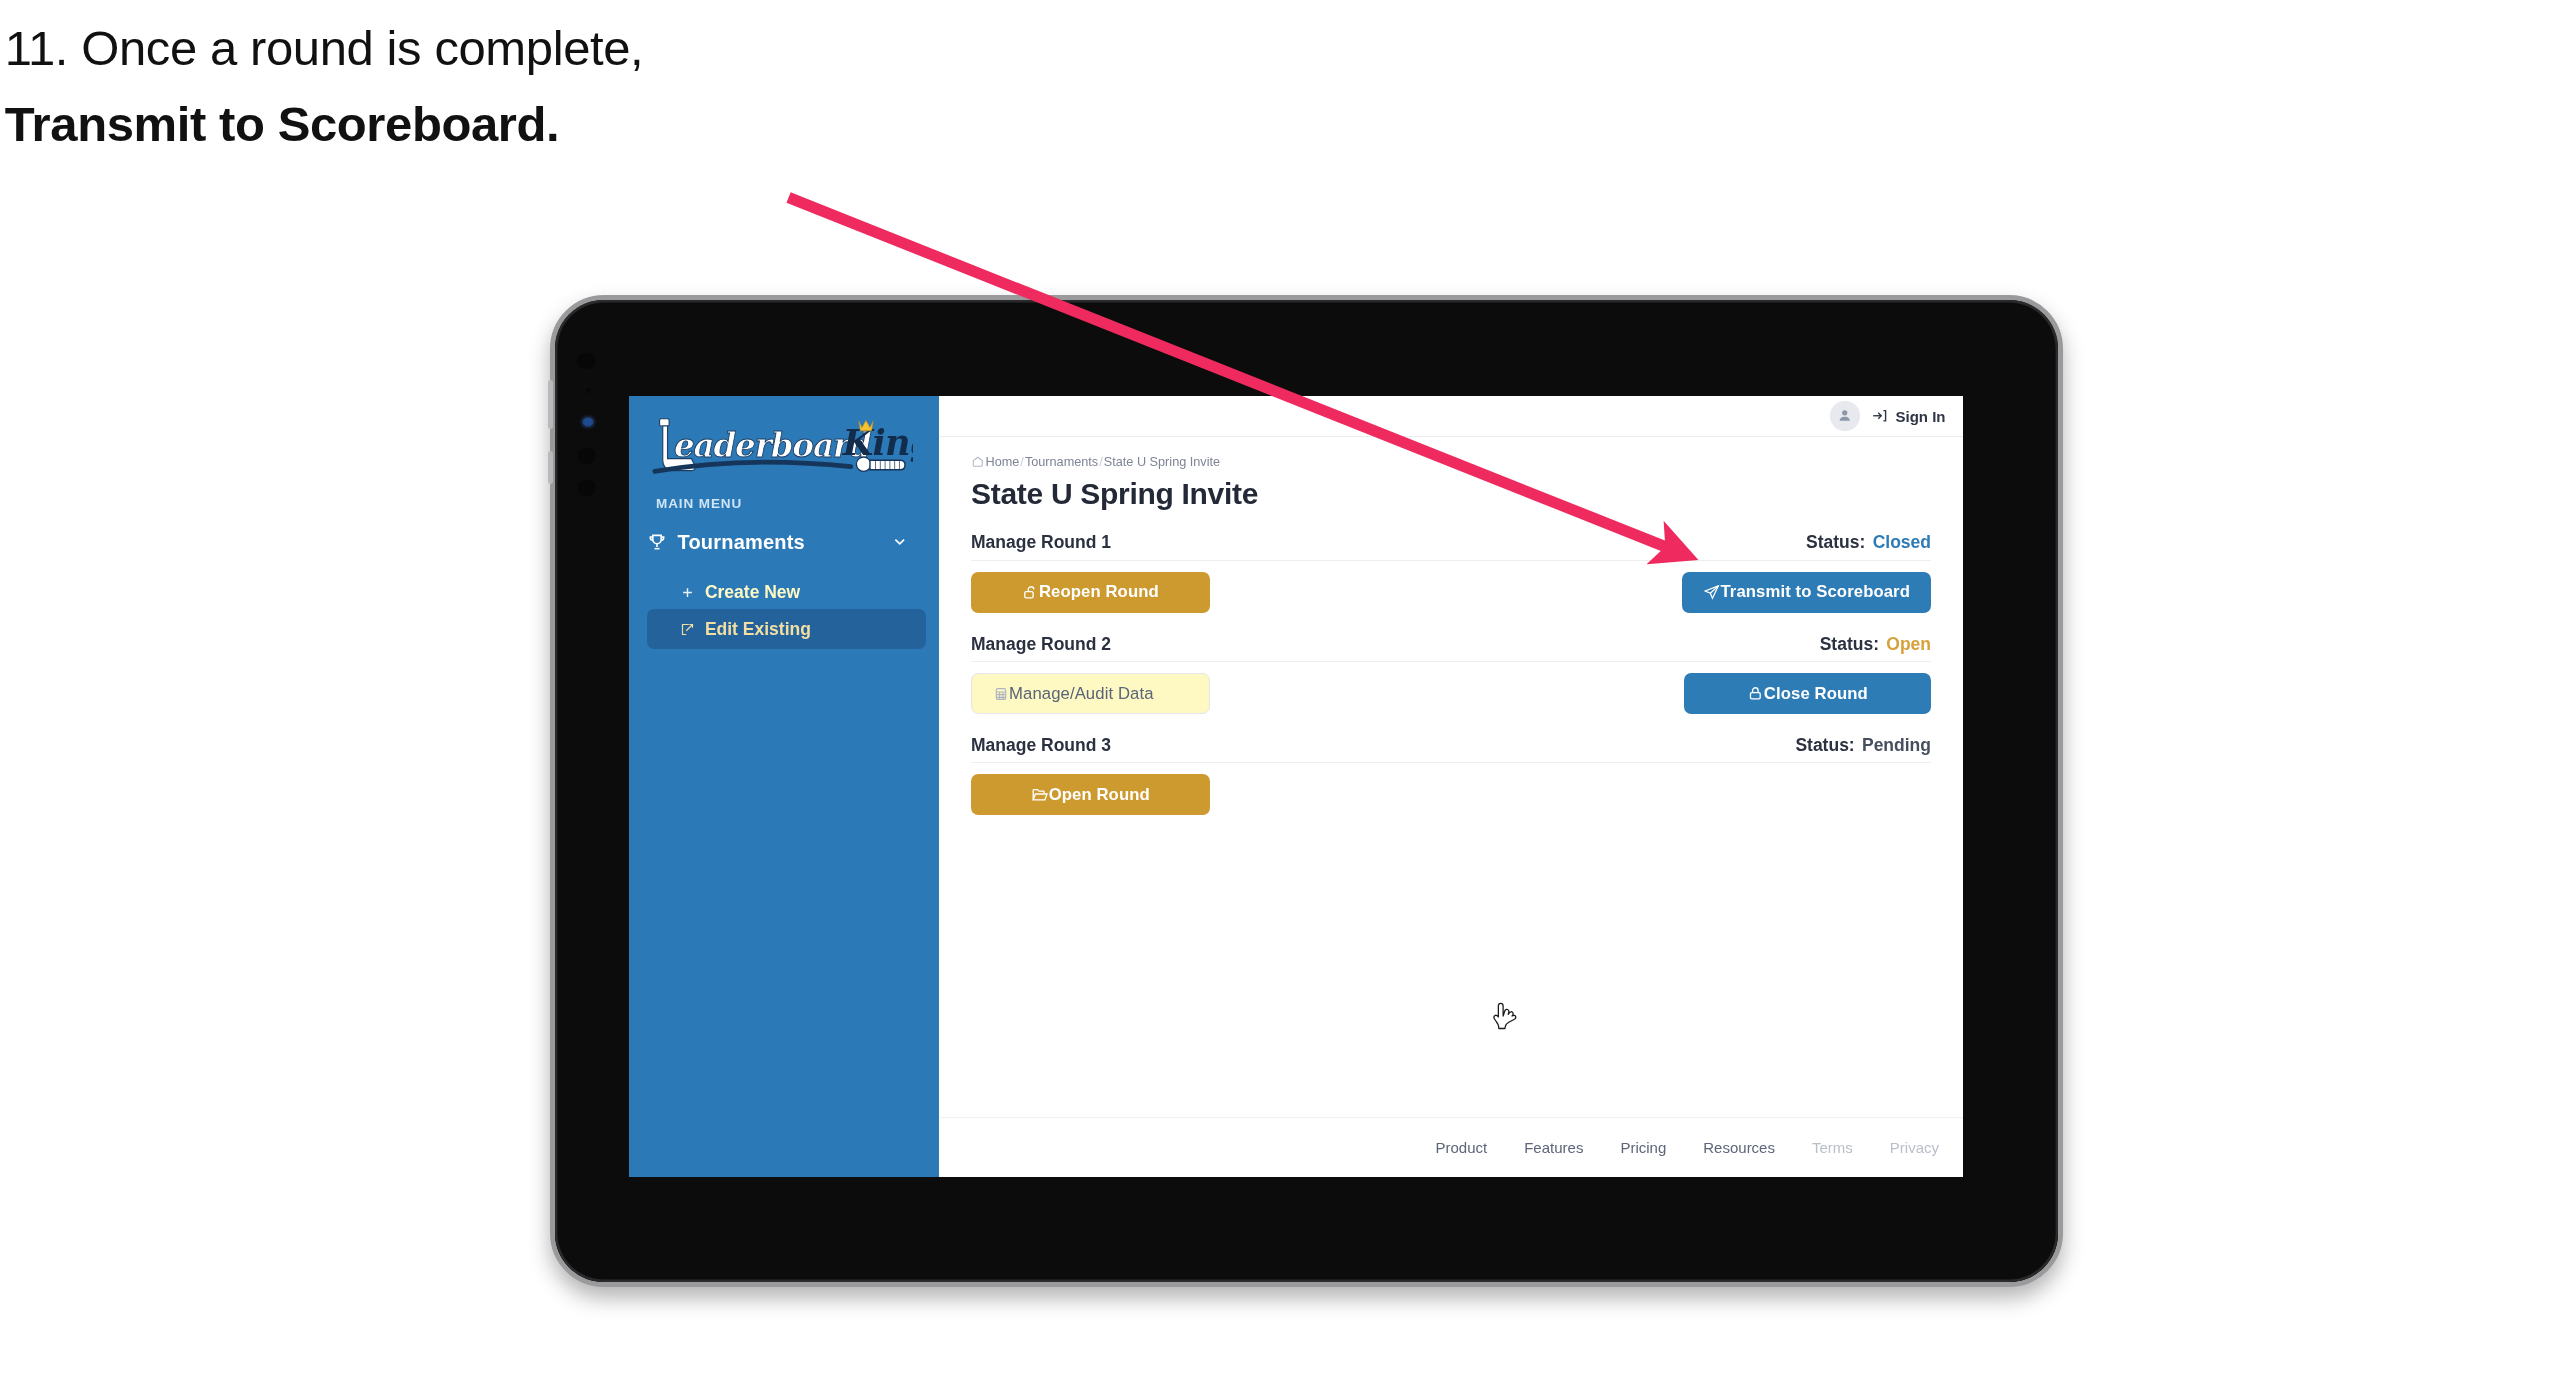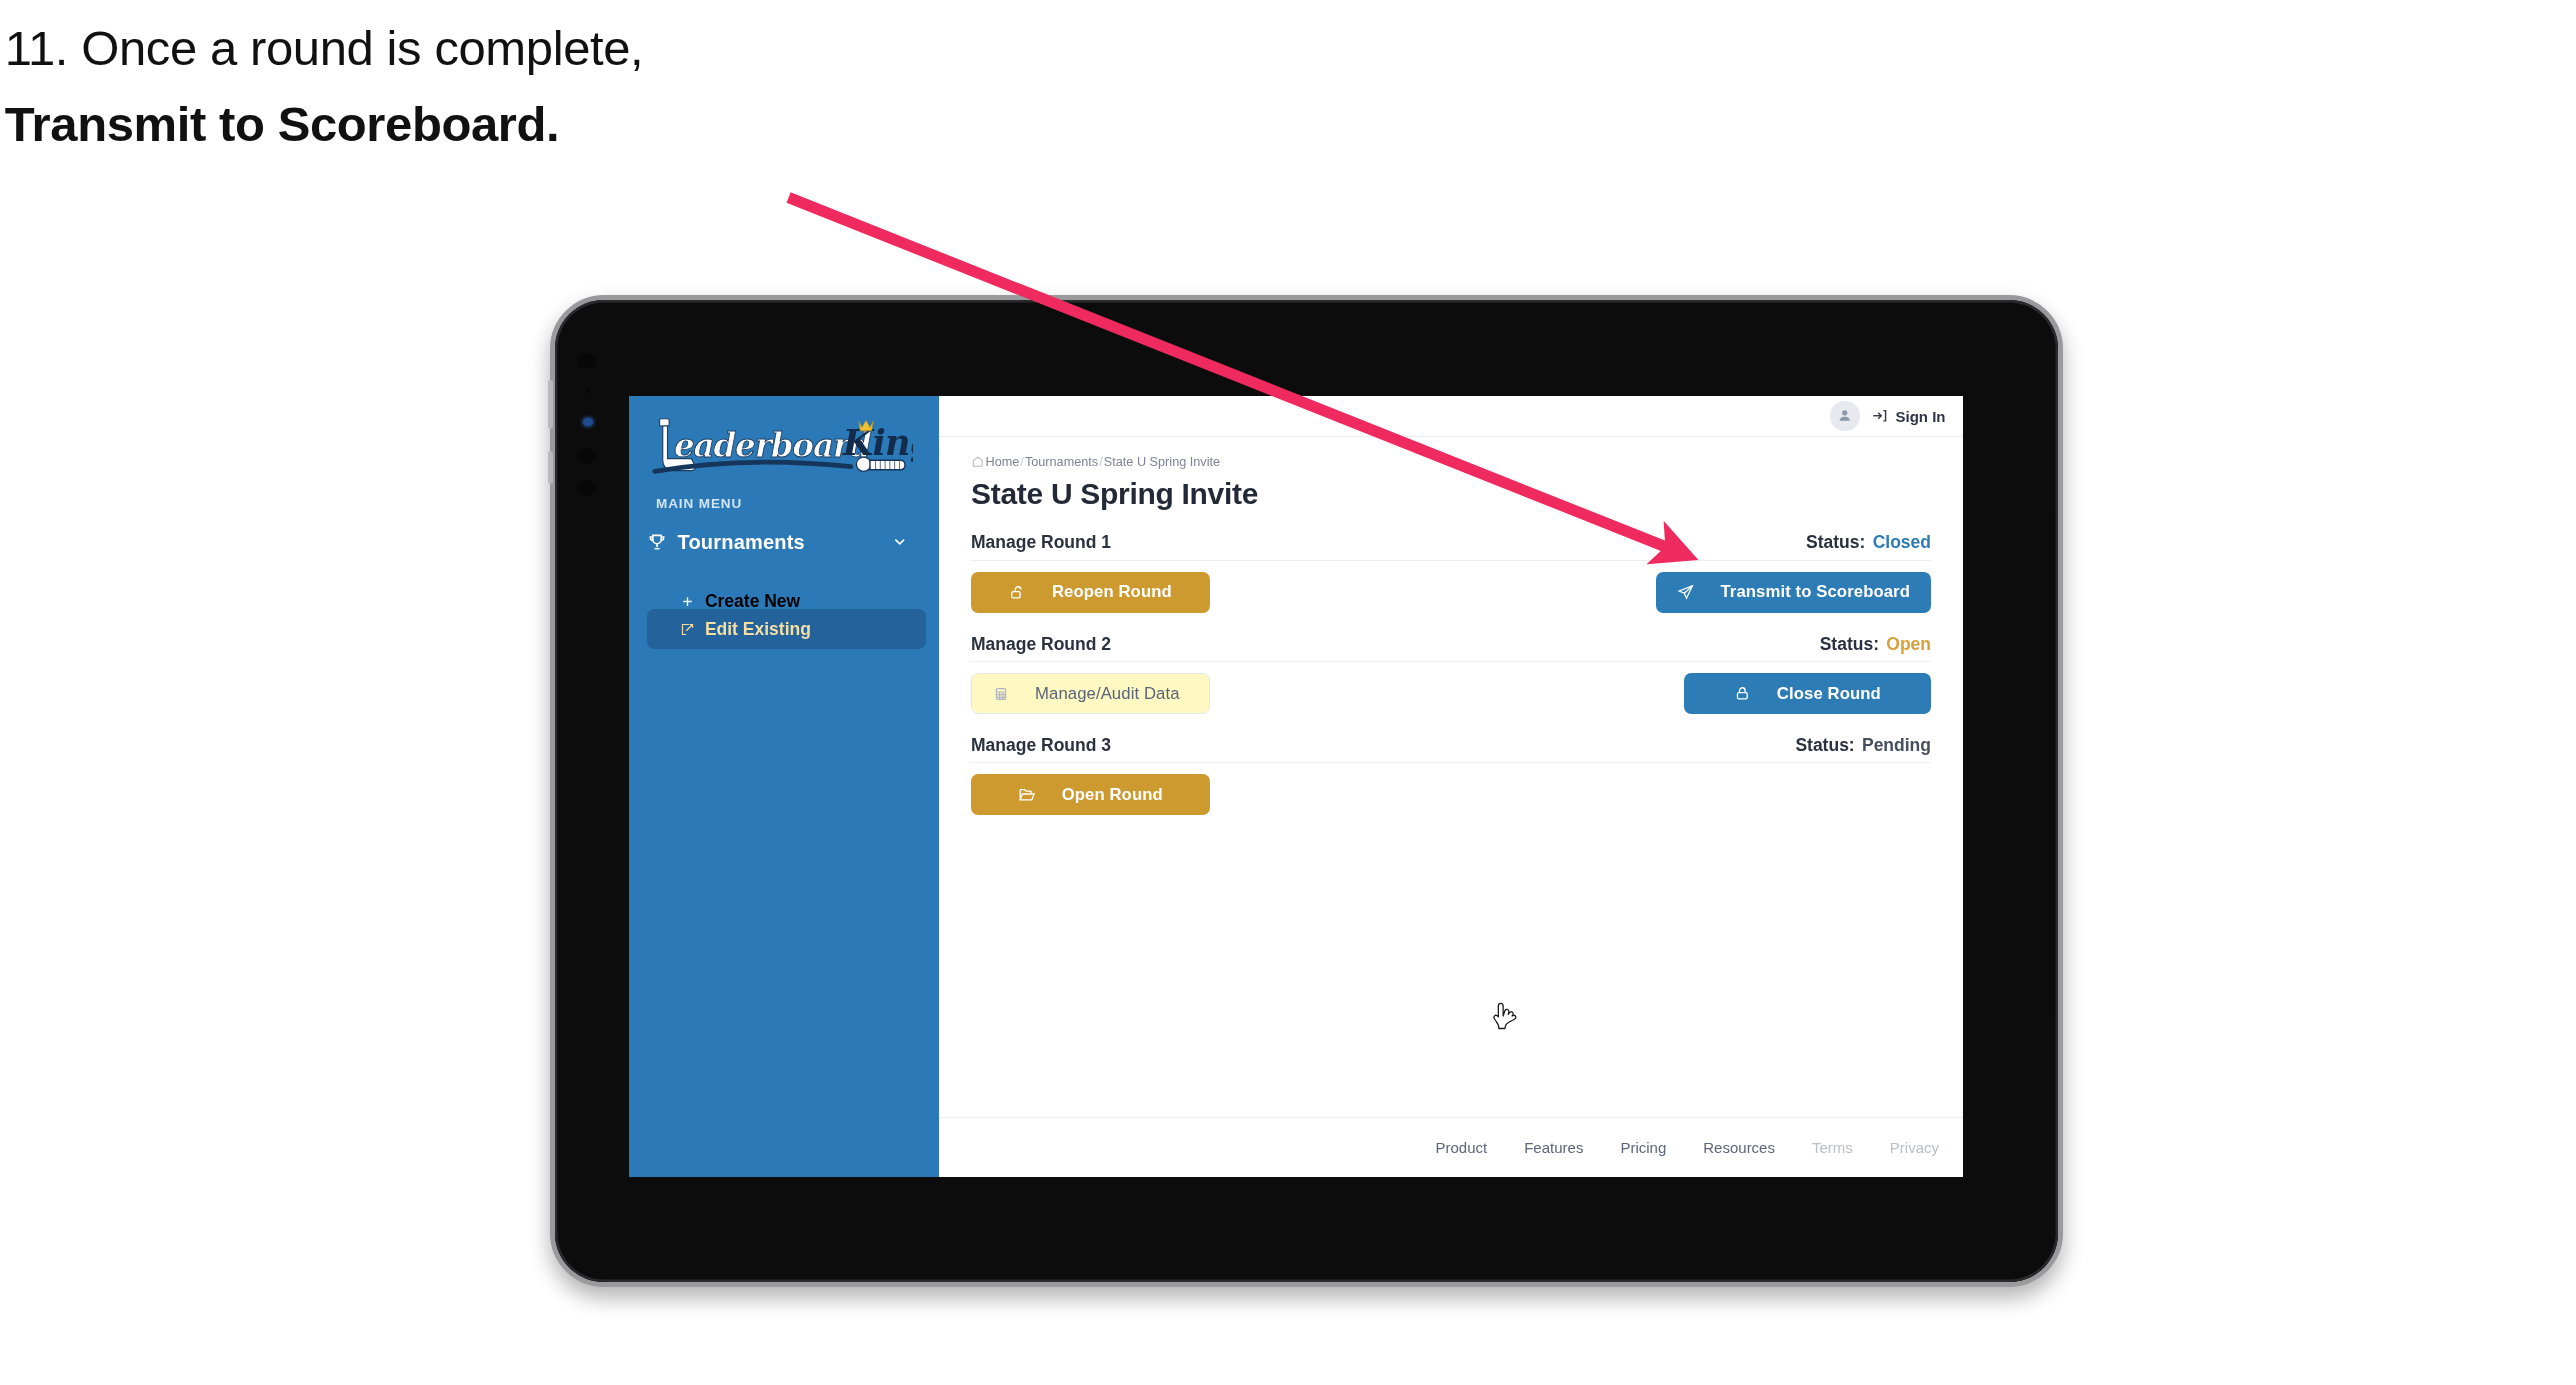--- a/index.html
+++ b/index.html
@@ -36,21 +36,21 @@
   #logo{position:absolute;left:21px;top:17.5px;width:263px;height:67px;}
   .menu-label{position:absolute;left:27px;top:100px;font-size:13.5px;font-weight:bold;
               letter-spacing:0.9px;color:#cfe4f4;}
   .nav-parent{position:absolute;left:17.5px;top:127px;width:279px;height:38px;
               display:flex;align-items:center;color:#ffffff;}
   .nav-parent .txt{font-size:20px;font-weight:bold;margin-left:11px;letter-spacing:0.2px;}
   .nav-parent .chev{position:absolute;right:17.5px;top:9.6px;}
   .nav-child{position:absolute;left:17.5px;width:279px;height:40px;display:flex;
              align-items:center;border-radius:7.2px;box-sizing:border-box;padding-left:33px;}
   .nav-child .txt{font-size:17.5px;font-weight:bold;margin-left:10.4px;}
-  #nav-create{top:185px;color:#000000;}
+  #nav-create{top:176px;color:#fef9c3;}
   #nav-edit{top:213px;background:#23629b;color:#f3dfa4;}
 
   
   #main{position:absolute;left:310px;top:0;right:0;bottom:0;background:#ffffff;}
   #topbar{position:absolute;left:0;top:0;right:0;height:41px;background:#ffffff;
           border-bottom:0.8px solid #ececf0;display:flex;align-items:center;
           justify-content:flex-end;padding-right:17.5px;box-sizing:border-box;gap:11px;}
   #avatar{width:29.5px;height:29.5px;border-radius:50%;background:#e7e9ee;
           display:flex;align-items:center;justify-content:center;}
   #signin{display:flex;align-items:center;gap:7.2px;font-size:15px;font-weight:bold;color:#2f3545;}
@@ -66,21 +66,21 @@
   .round-head{display:flex;align-items:baseline;justify-content:space-between;}
   .round-title{font-size:17.5px;font-weight:bold;color:#2b3140;}
   .round-status{font-size:17.5px;font-weight:bold;color:#2b3140;}
   .round-status .val{margin-left:2.4px;}
   .v-closed{color:#2e7cb5;}
   .v-open{color:#d7a13a;margin-top:34px;}
   .v-pending{color:#474e5e;}
   .round-rule{margin-top:6.4px;border-top:0.8px solid #eceef2;}
   .round-actions{display:flex;align-items:flex-start;justify-content:space-between;
                  padding-top:11px;}
-  .btn{display:inline-flex;align-items:center;gap:26px;height:41px;padding:0 21px;
+  .btn{display:inline-flex;align-items:center;gap:0;height:41px;padding:0 21px;
        border-radius:7.2px;font-size:16.7px;font-weight:bold;box-sizing:border-box;
        border:none;letter-spacing:0.1px;}
   .btn-gold{background:#cd9a2f;color:#ffffff;min-width:239px;justify-content:center;}
   .btn-blue{background:#2e7cb5;color:#ffffff;min-width:247px;justify-content:center;}
   .btn-ghost{background:#fef9c3;color:#5b6478;border:0.8px solid #e3e6ec;
              min-width:239px;justify-content:flex-start;font-weight:normal;}
   .btn-row-right{margin-left:auto;}
 
   #footer{position:absolute;left:0;right:0;bottom:0;height:60px;
           border-top:0.8px solid #f0f1f4;display:flex;align-items:center;

